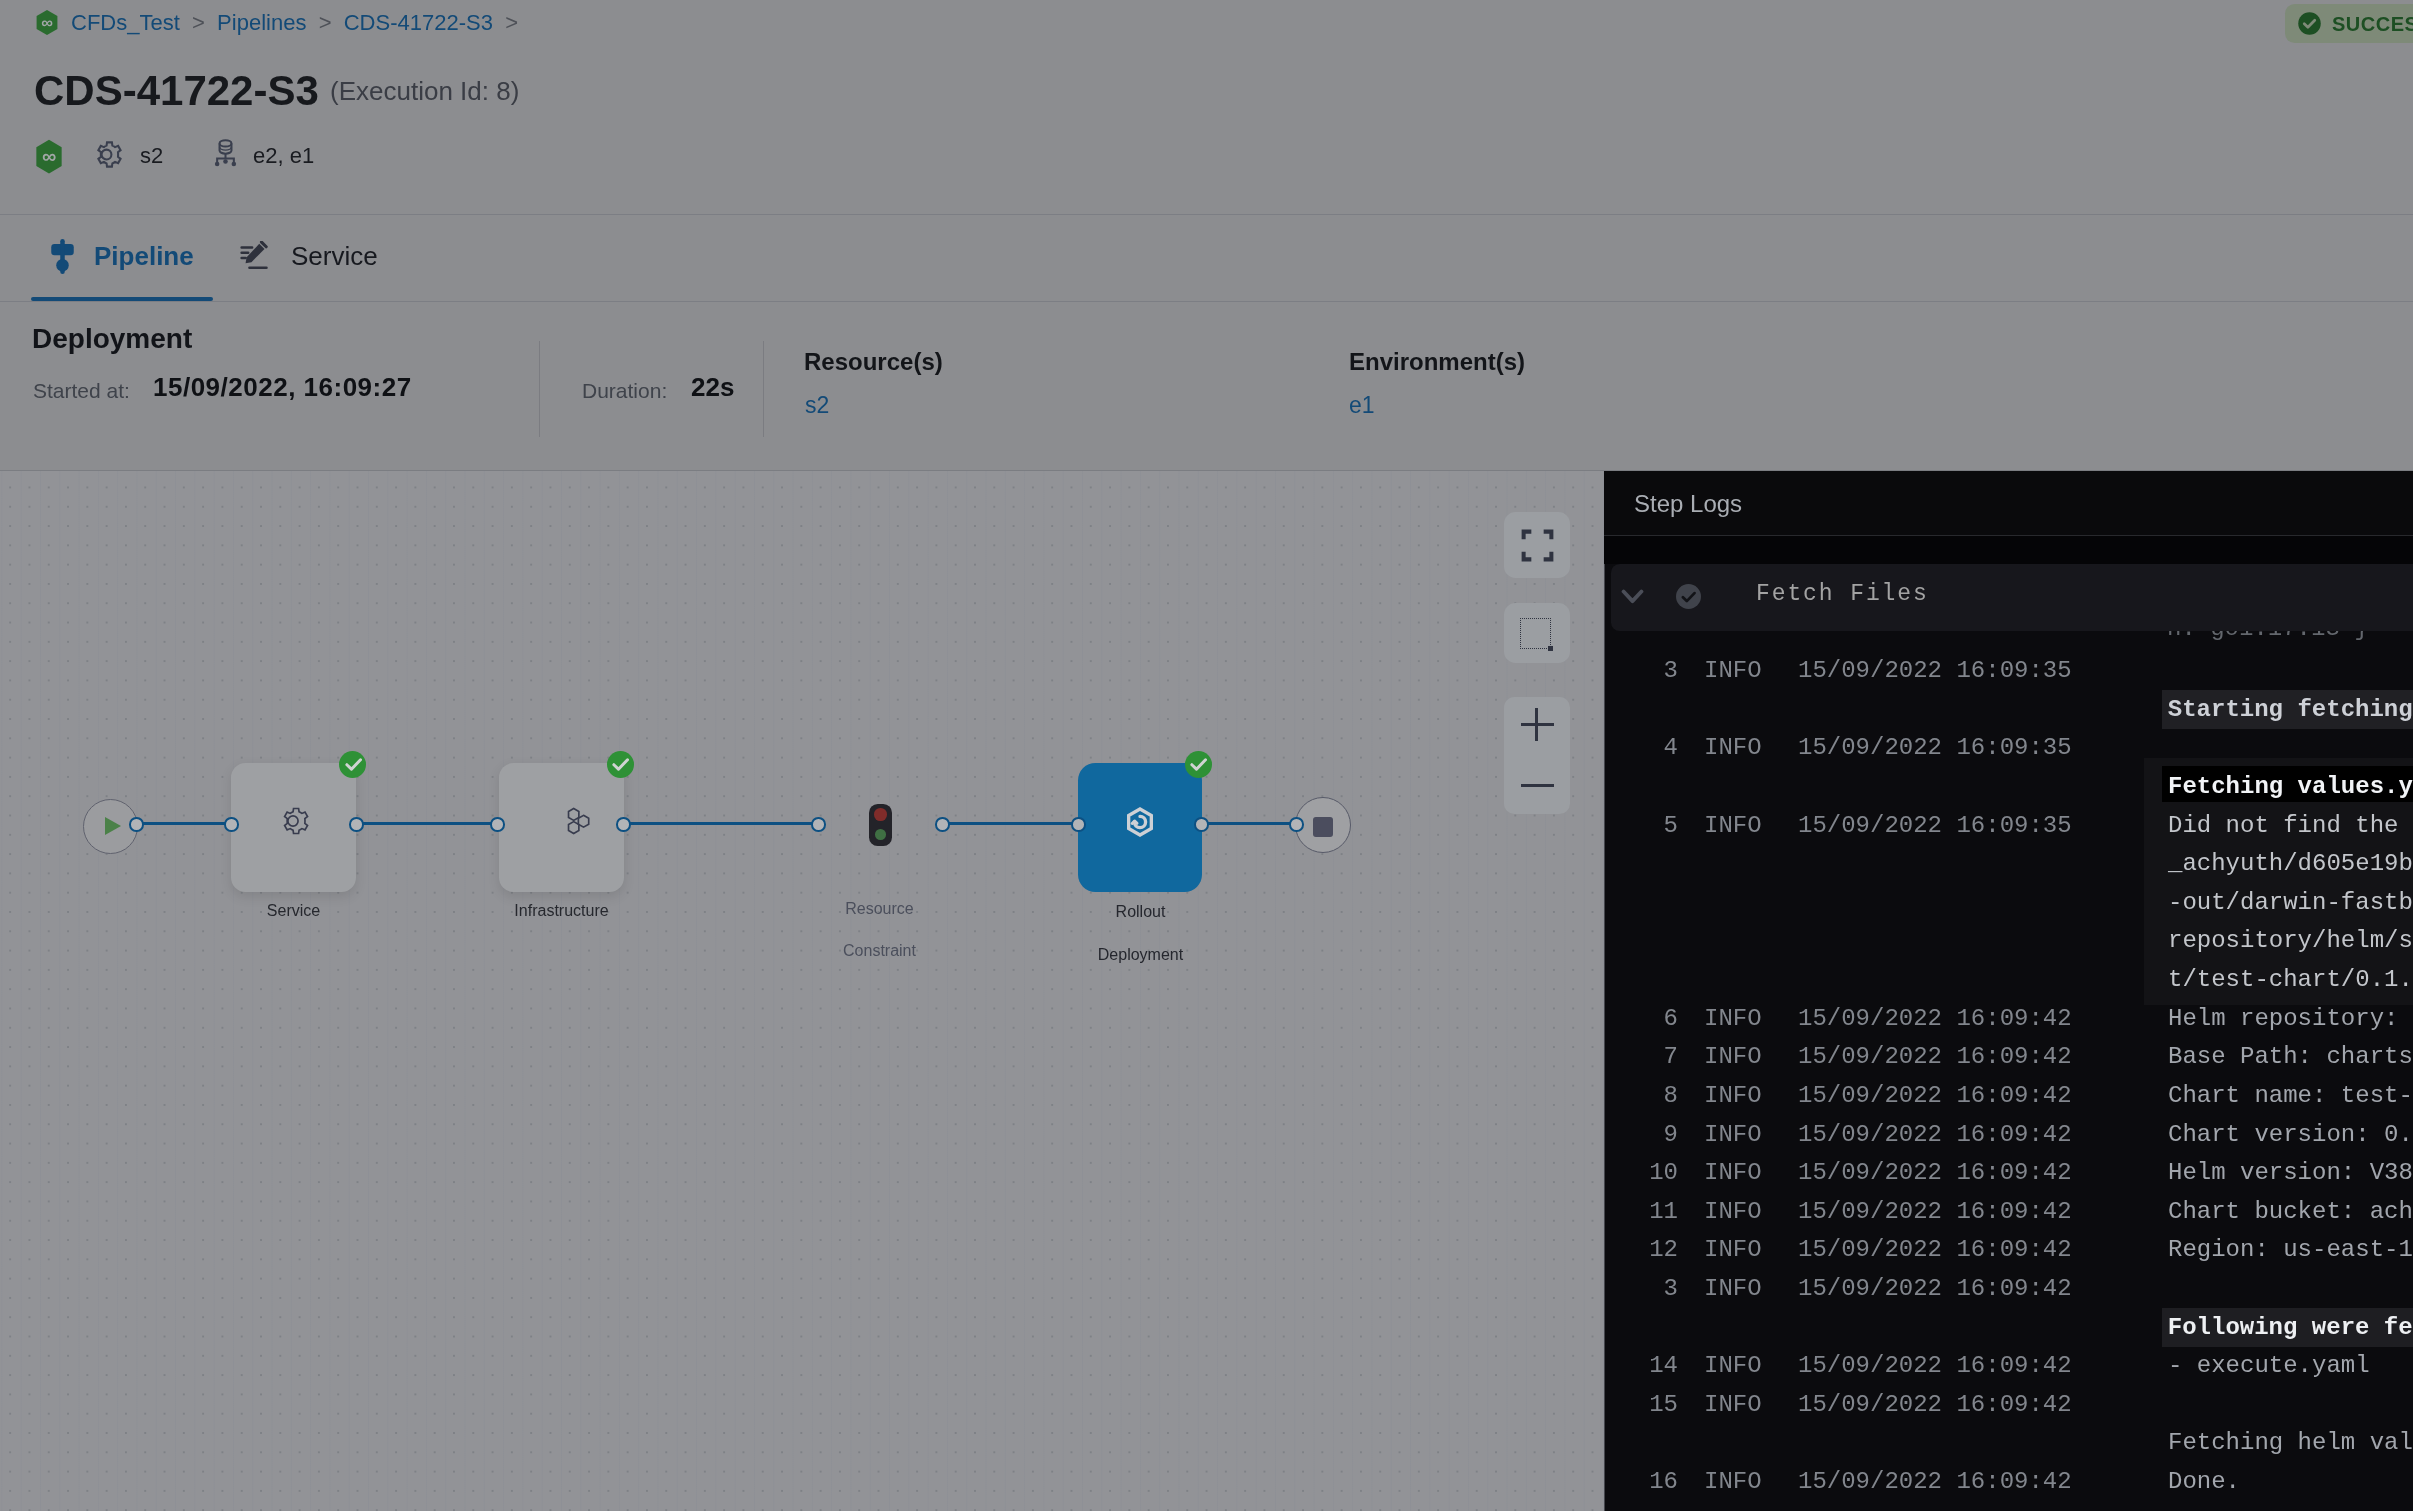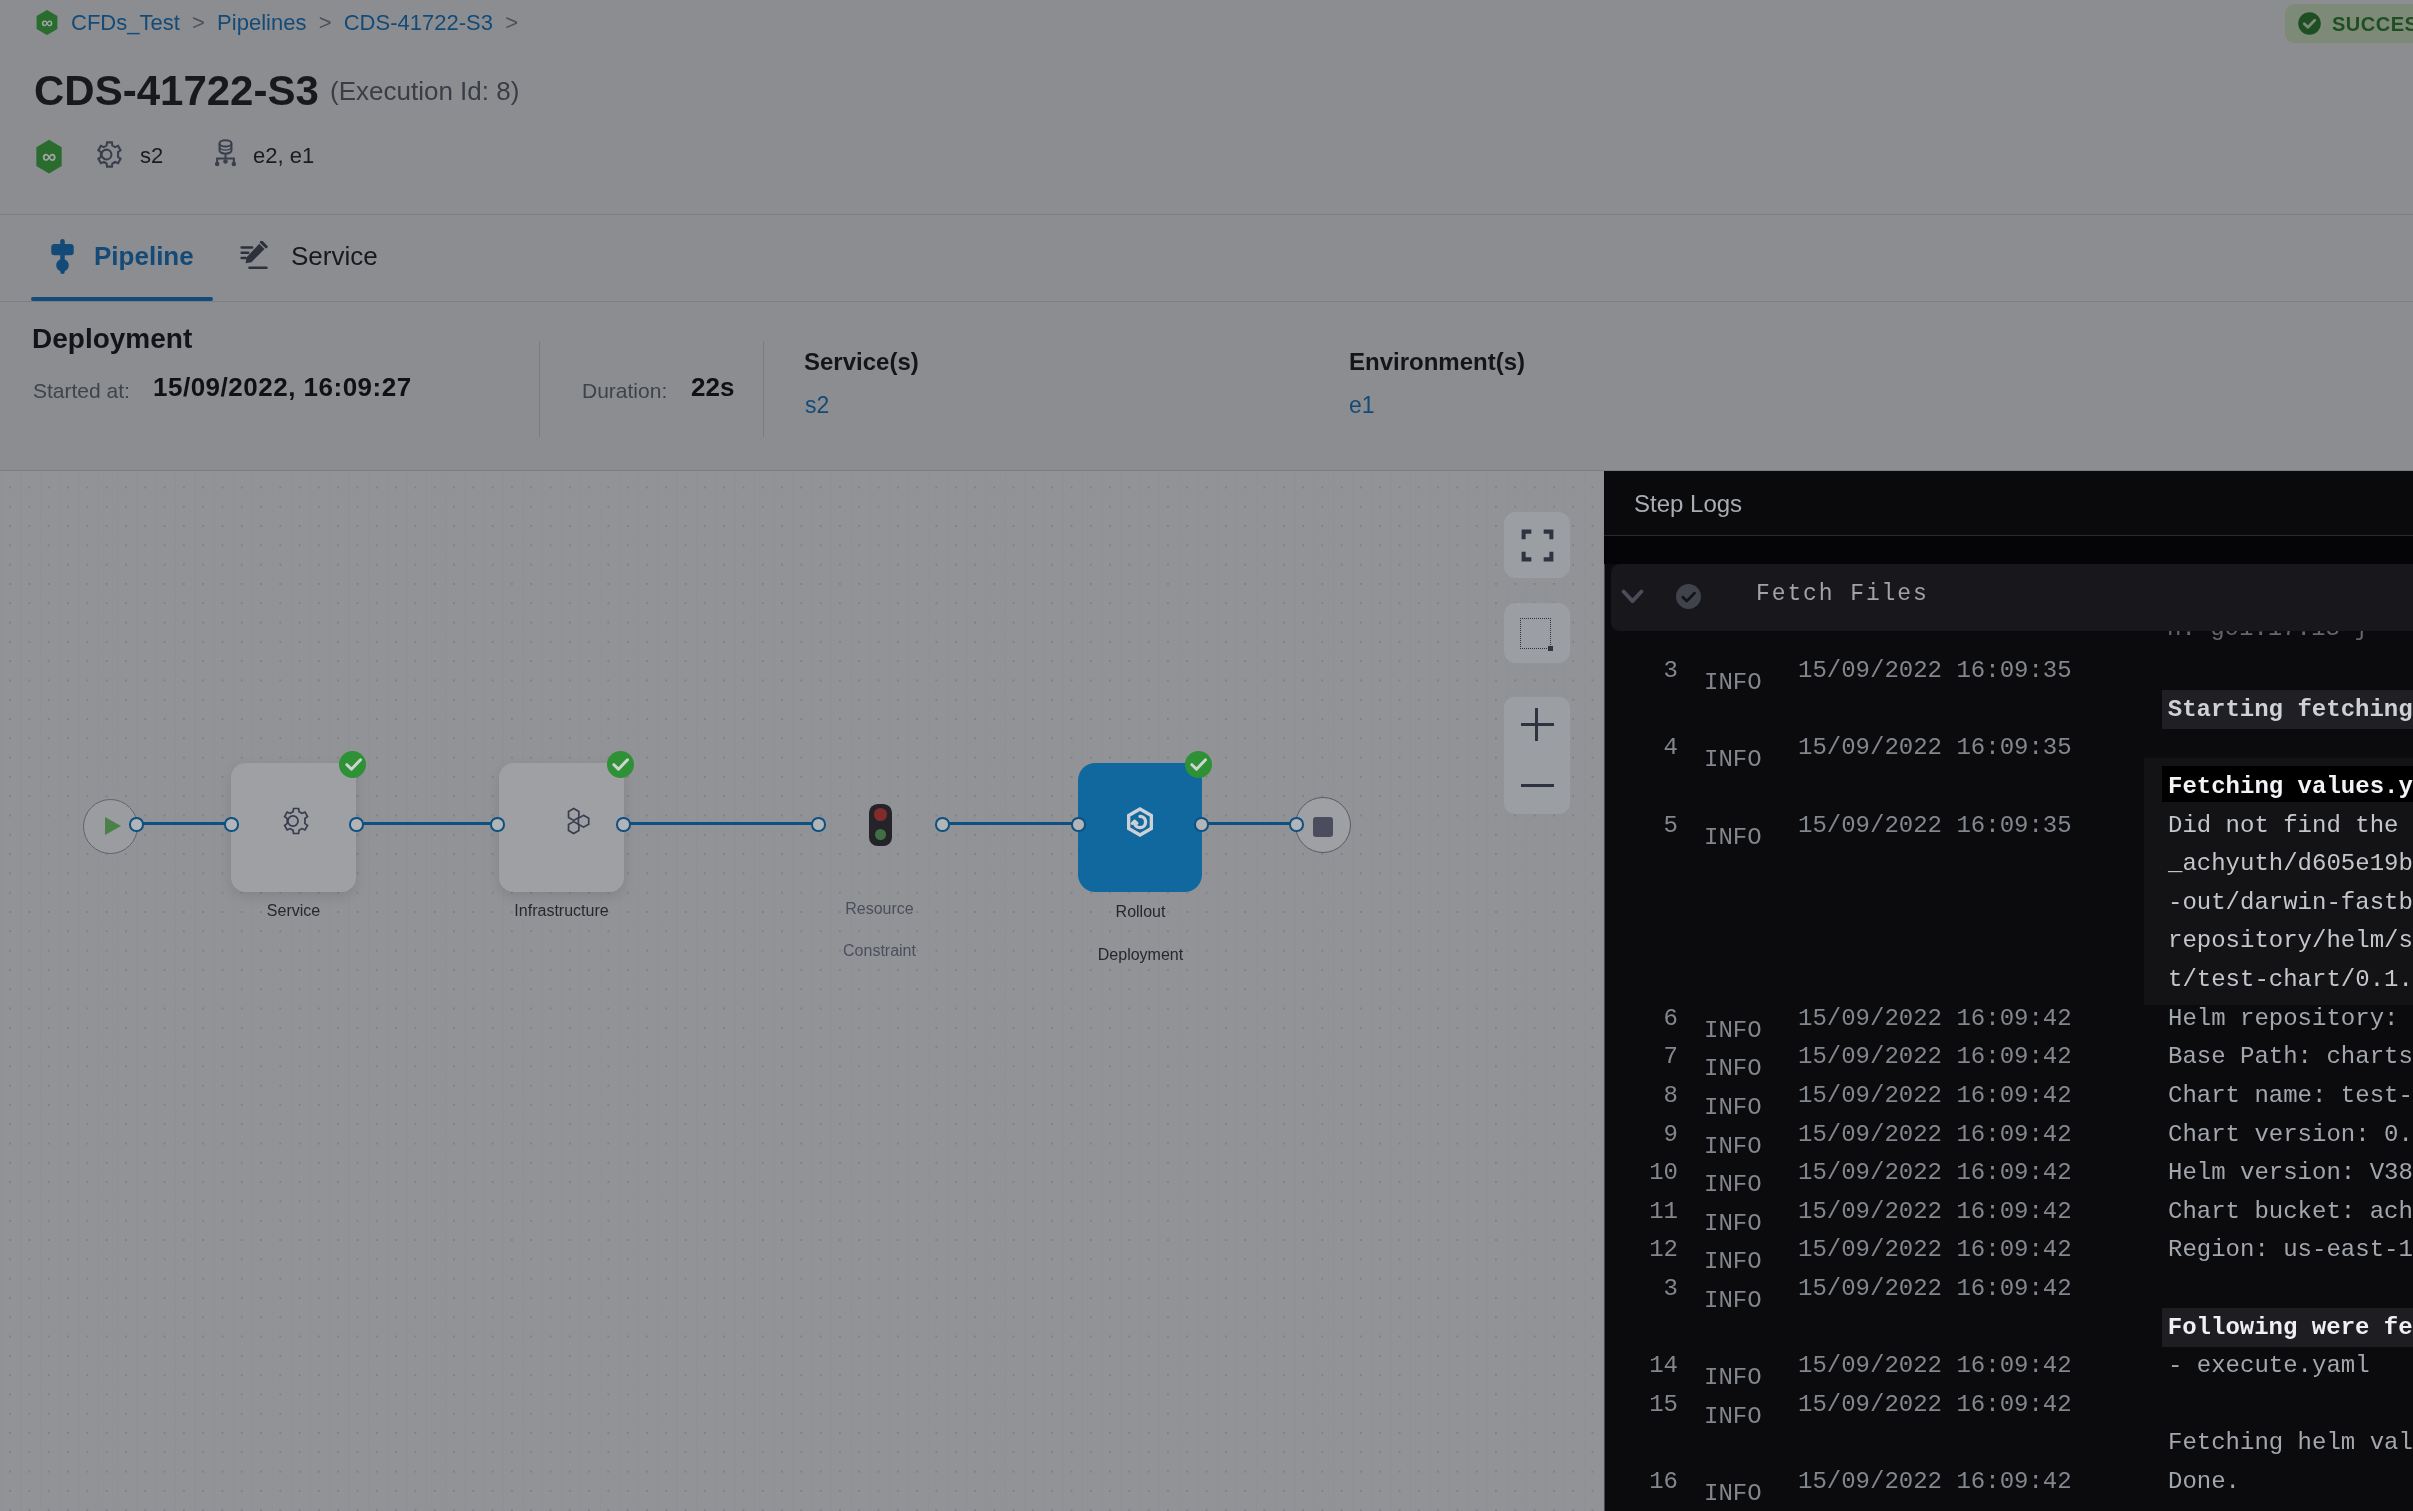--- a/index.html
+++ b/index.html
@@ -19,21 +19,21 @@
   .nodebox { position:absolute; width:125px; height:129px; border-radius:14.5px;
     background:#9ea0a3; box-shadow:0 4.8px 11.6px rgba(0,0,0,0.10); }
   .nodelabel { position:absolute; font-size:16px; color:#26282e; text-align:center; }
   .conn { position:absolute; height:3.4px; background:#0d5082; }
   .port { position:absolute; width:14.5px; height:14.5px; border-radius:50%;
     background:#b2b4b7; border:2.4px solid #0d5082; z-index:5; }
   .gcheck { position:absolute; width:27px; height:27px; border-radius:50%; background:#2e9136; }
   .logrow { position:absolute; left:1604px; width:1611px; height:39px; font-family:"Liberation Mono", monospace; }
   .lnum { position:absolute; left:0; top:0; width:74px; height:39px; line-height:39px;
     text-align:right; font-size:24px; color:#82868d; }
-  .linfo { position:absolute; left:100px; top:0; height:39px; line-height:39px; font-size:24px; color:#82868d;margin-top:12px; }
+  .linfo { position:absolute; left:100px; top:0; height:39px; line-height:39px; font-size:24px; color:#82868d; }
   .lts { position:absolute; left:194px; top:0; height:39px; line-height:39px; font-size:24px; color:#82868d; }
   .lmsg { position:absolute; left:564px; top:0; height:39px; line-height:39px; font-size:24px; color:#a2a6ad; white-space:pre; }
 </style>
 </head>
 <body>
 
 <div id="header" class="abs" style="left:0;top:0;width:3275px;height:470px;background:#8c8d90;">
 
   <svg class="abs" style="left:34px;top:8.7px;" width="26" height="27" viewBox="0 0 27 28">
     <path d="M13.5 1 L24.3 7.2 L24.3 20.8 L13.5 27 L2.7 20.8 L2.7 7.2 Z" fill="#2a6b2e"></path>
@@ -87,21 +87,21 @@
   <div class="abs" style="left:31px;top:297px;width:182px;height:4.3px;border-radius:2.4px;background:#134a77;"></div>
   <div class="abs" style="left:0;top:301px;width:3275px;height:1px;background:#7c7e84;"></div>
 
   <div class="abs" style="left:32px;top:323px;font-size:28px;font-weight:700;color:#121419;">Deployment</div>
   <div class="abs" style="left:33px;top:379px;font-size:21px;color:#3f434b;">Started at:</div>
   <div class="abs" style="left:153px;top:372px;font-size:26px;font-weight:600;color:#0f1115;letter-spacing:0.5px;">15/09/2022, 16:09:27</div>
   <div class="abs" style="left:582px;top:379px;font-size:21px;color:#3f434b;">Duration:</div>
   <div class="abs" style="left:691px;top:372px;font-size:26px;font-weight:600;color:#0f1115;">22s</div>
   <div class="abs" style="left:539px;top:341px;width:1px;height:96px;background:#7b7c81;"></div>
   <div class="abs" style="left:763px;top:341px;width:1px;height:96px;background:#7b7c81;"></div>
-  <div class="abs" style="left:804px;top:348px;font-size:24px;font-weight:700;color:#131519;">Service(s)</div>
+  <div class="abs" style="left:804px;top:348px;font-size:24px;font-weight:700;color:#131519;">Resource(s)</div>
   <div class="abs" style="left:805px;top:392px;font-size:23px;color:#134a77;">s2</div>
   <div class="abs" style="left:1349px;top:348px;font-size:24px;font-weight:700;color:#131519;">Environment(s)</div>
   <div class="abs" style="left:1349px;top:392px;font-size:23px;color:#134a77;">e1</div>
 </div>
 
 <div id="canvas">
 
   <div class="conn" style="left:136px;top:351px;width:96px;"></div>
   <div class="conn" style="left:356px;top:351px;width:142px;"></div>
   <div class="conn" style="left:624px;top:351px;width:195px;"></div>

